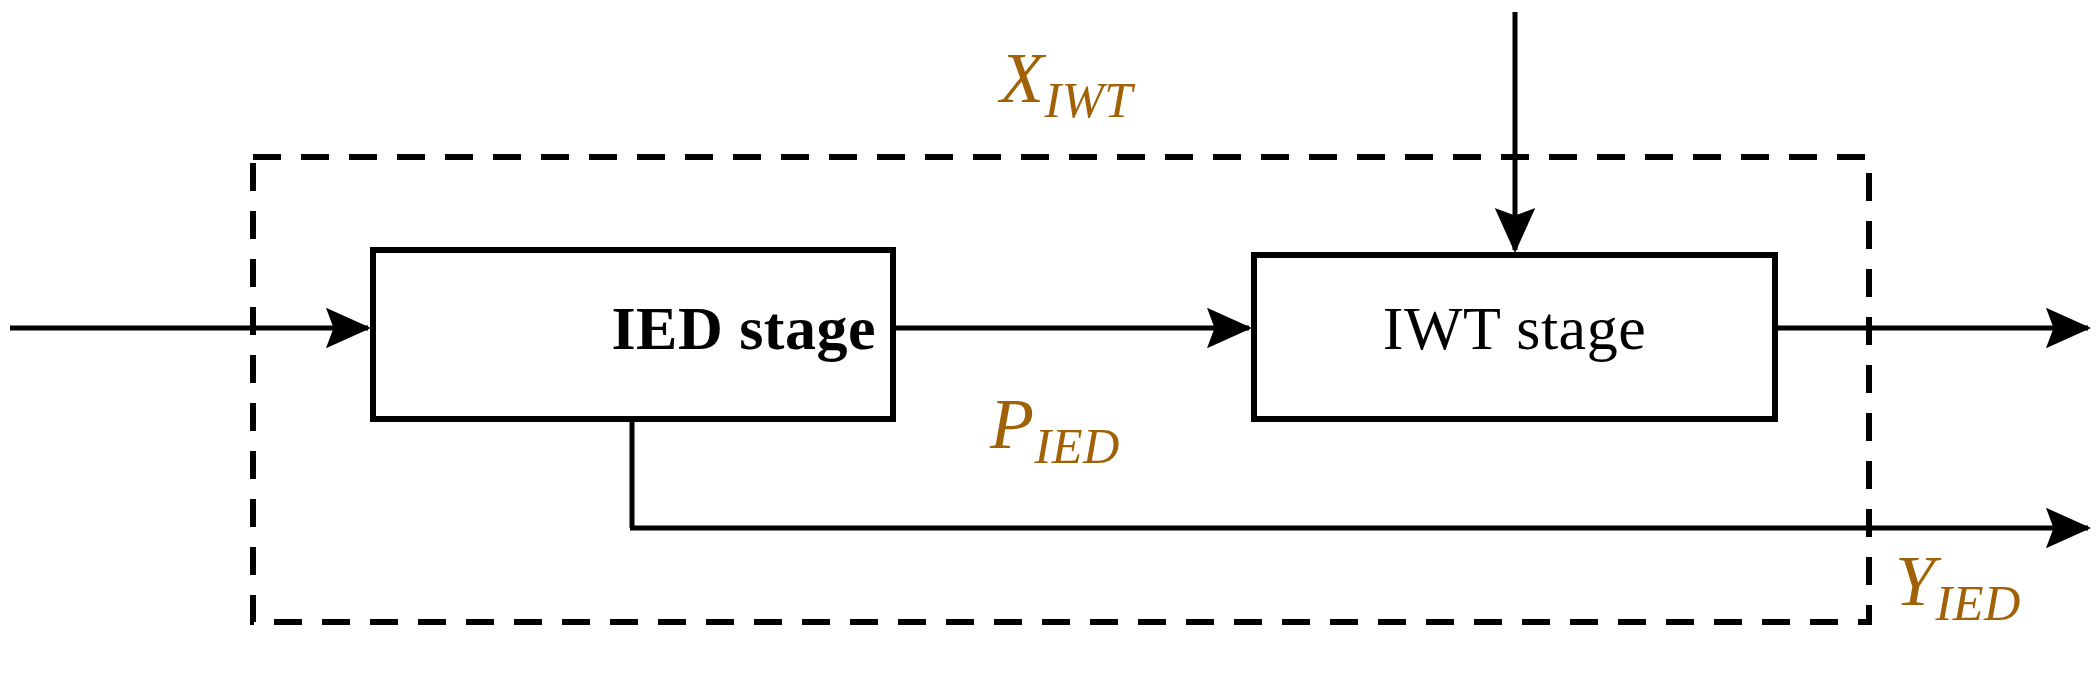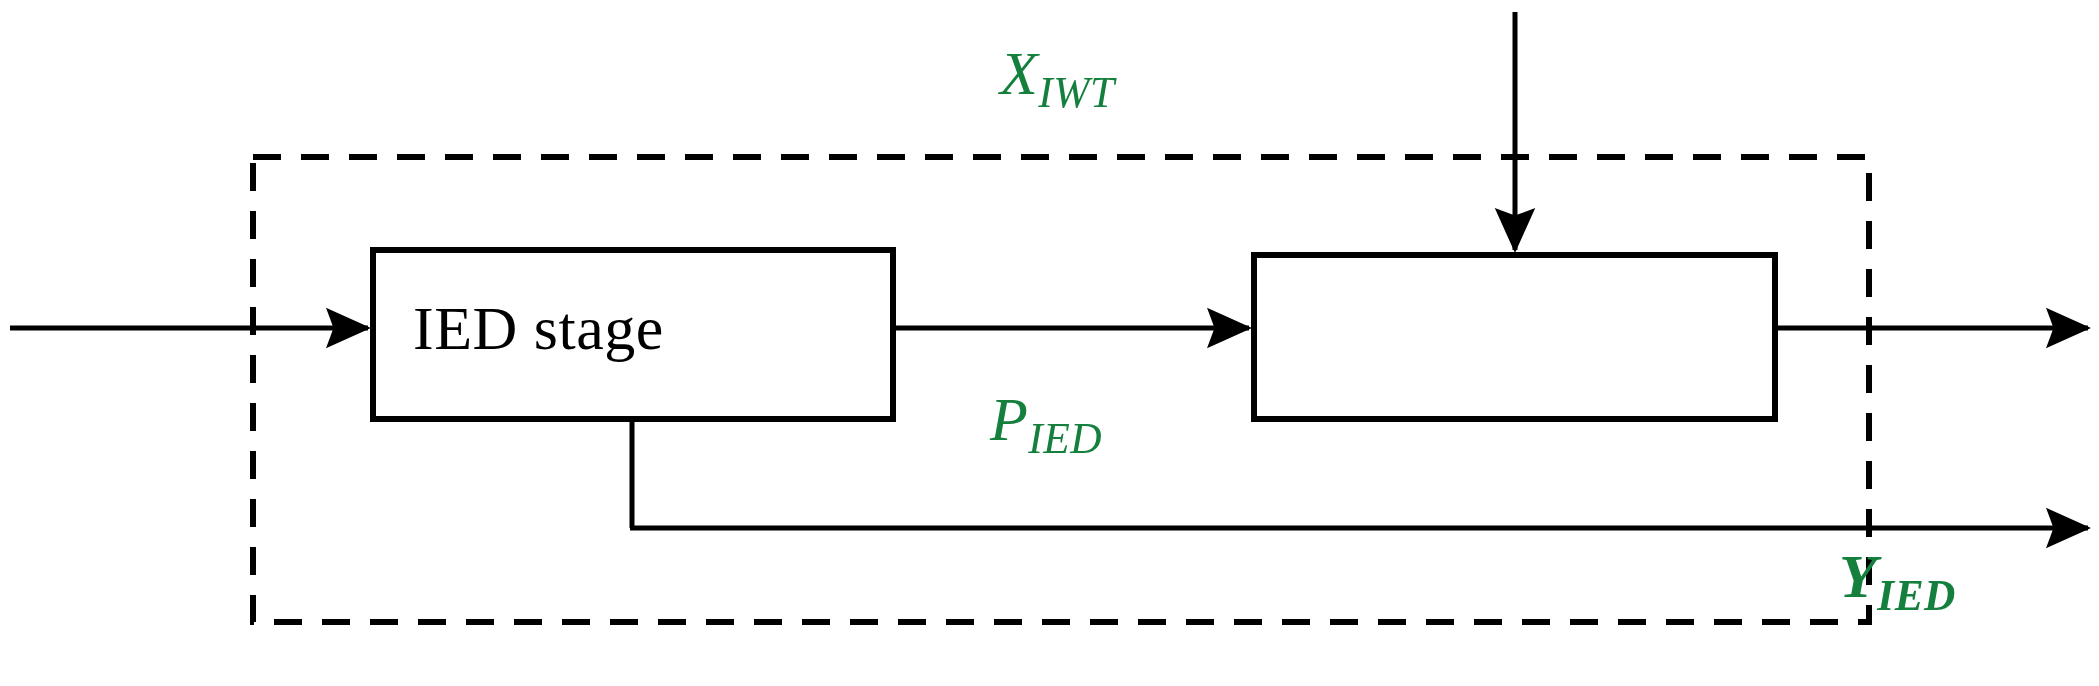--- a/index.html
+++ b/index.html
@@ -27,24 +27,24 @@
     color: #000000;
     font-family: "Liberation Serif", "DejaVu Serif", serif;
     font-size: 62px;
     font-weight: 400;
     letter-spacing: 0.5px;
     white-space: nowrap;
     line-height: 1;
   }
   .math-label {
     position: absolute;
-    color: #15803d;
+    color: #a16207;
     font-family: "Liberation Serif", "DejaVu Serif", serif;
     font-style: italic;
-    font-size: 62px;
+    font-size: 72px;
     font-weight: 400;
     white-space: nowrap;
     line-height: 1;
   }
   .math-label .sub {
     font-size: 0.70em;
     font-style: italic;
     vertical-align: baseline;
     position: relative;
     top: 0.30em;
@@ -76,24 +76,25 @@
 
     <line x1="1515" y1="12" x2="1515" y2="250" stroke="#000000" stroke-width="5" marker-end="url(#arrowhead)"></line>
 
     <line x1="1775" y1="328" x2="2088" y2="328" stroke="#000000" stroke-width="5" marker-end="url(#arrowhead)"></line>
 
     <line x1="632" y1="419" x2="632" y2="528" stroke="#000000" stroke-width="5"></line>
 
     <line x1="630" y1="528" x2="2088" y2="528" stroke="#000000" stroke-width="5" marker-end="url(#arrowhead)"></line>
   </svg>
 
-  <div class="blk-label" style="left:413px; top:297px; width:440px; text-align:left;">IED stage</div>
+  <div class="blk-label" style="left:436px; top:297px; width:440px; text-align:right;font-weight:bold;">IED stage</div>
 
+  <div class="blk-label" style="left:1294px; top:297px; width:441px; text-align:center;">IWT stage</div>
 
 
   <div class="math-label" style="left:1000px; top:42px;"><span>X</span><span class="sub">IWT</span></div>
 
   <div class="math-label" style="left:990px; top:342px;margin-top:46px;"><span>P</span><span class="sub">IED</span></div>
 
 
-  <div class="math-label" style="left:1839px; top:545px;font-weight:bold;"><span>Y</span><span class="sub">IED</span></div>
+  <div class="math-label" style="left:1895px; top:545px;"><span>Y</span><span class="sub">IED</span></div>
 
 </div>
 
 </body></html>

